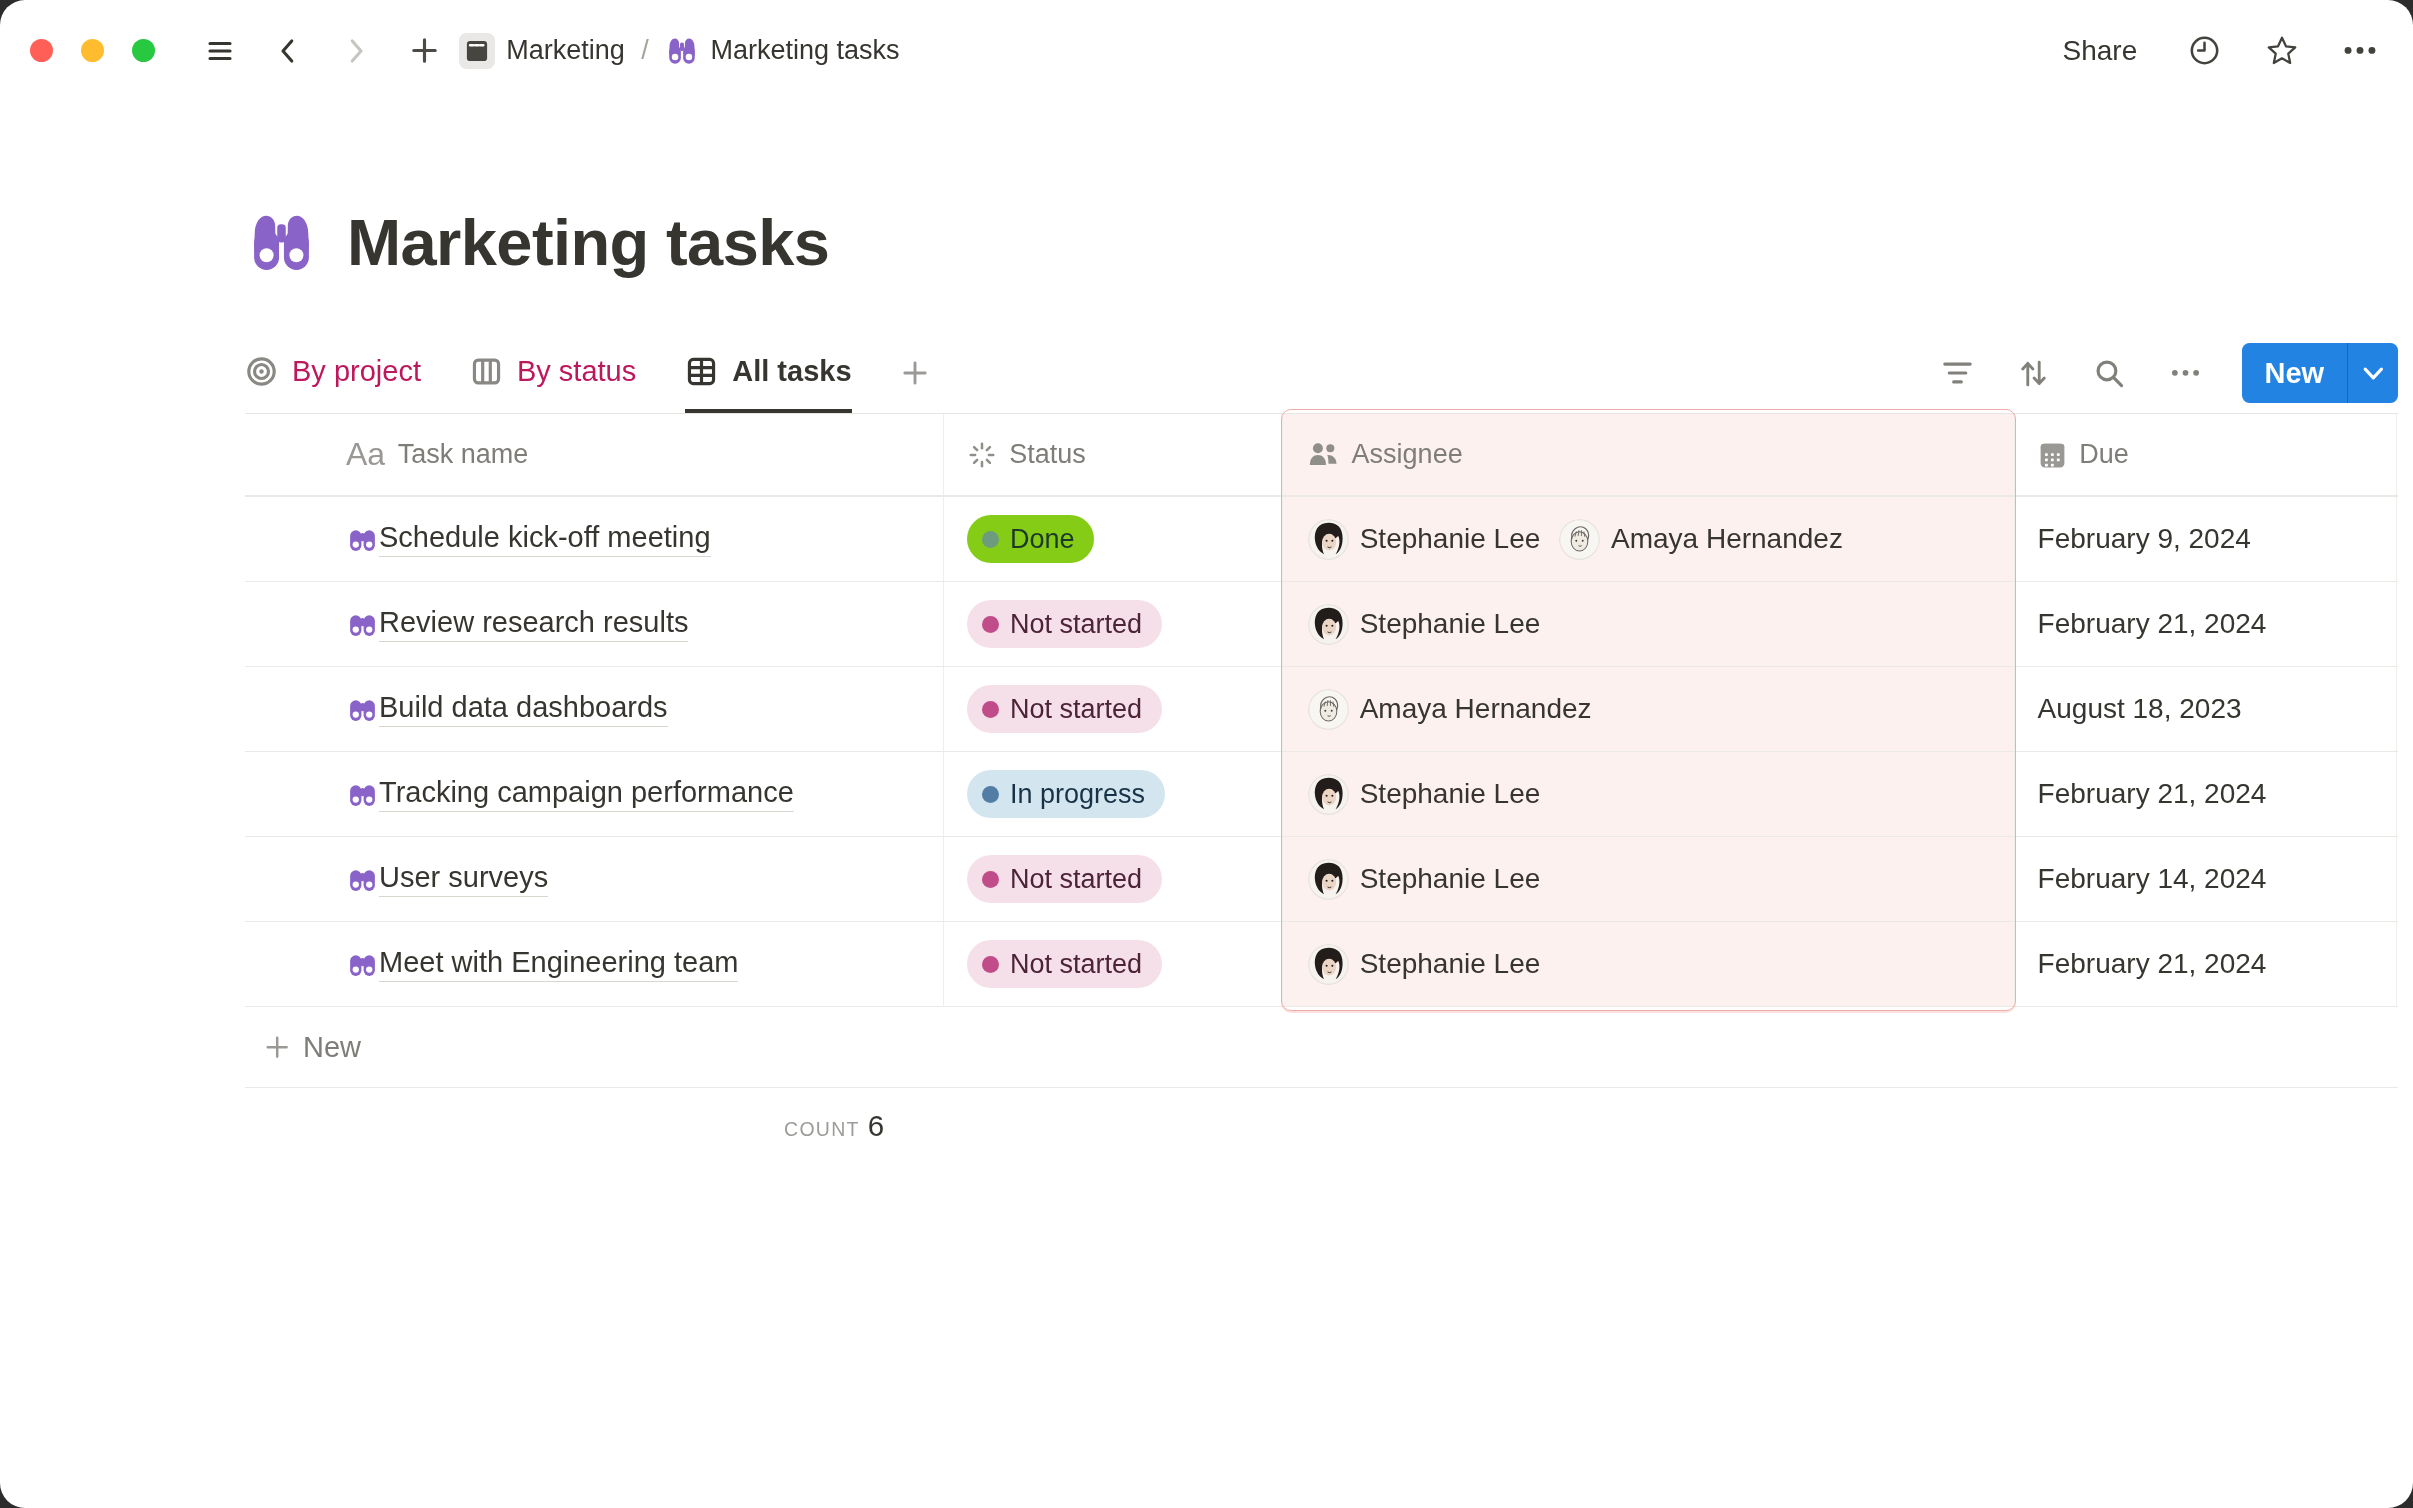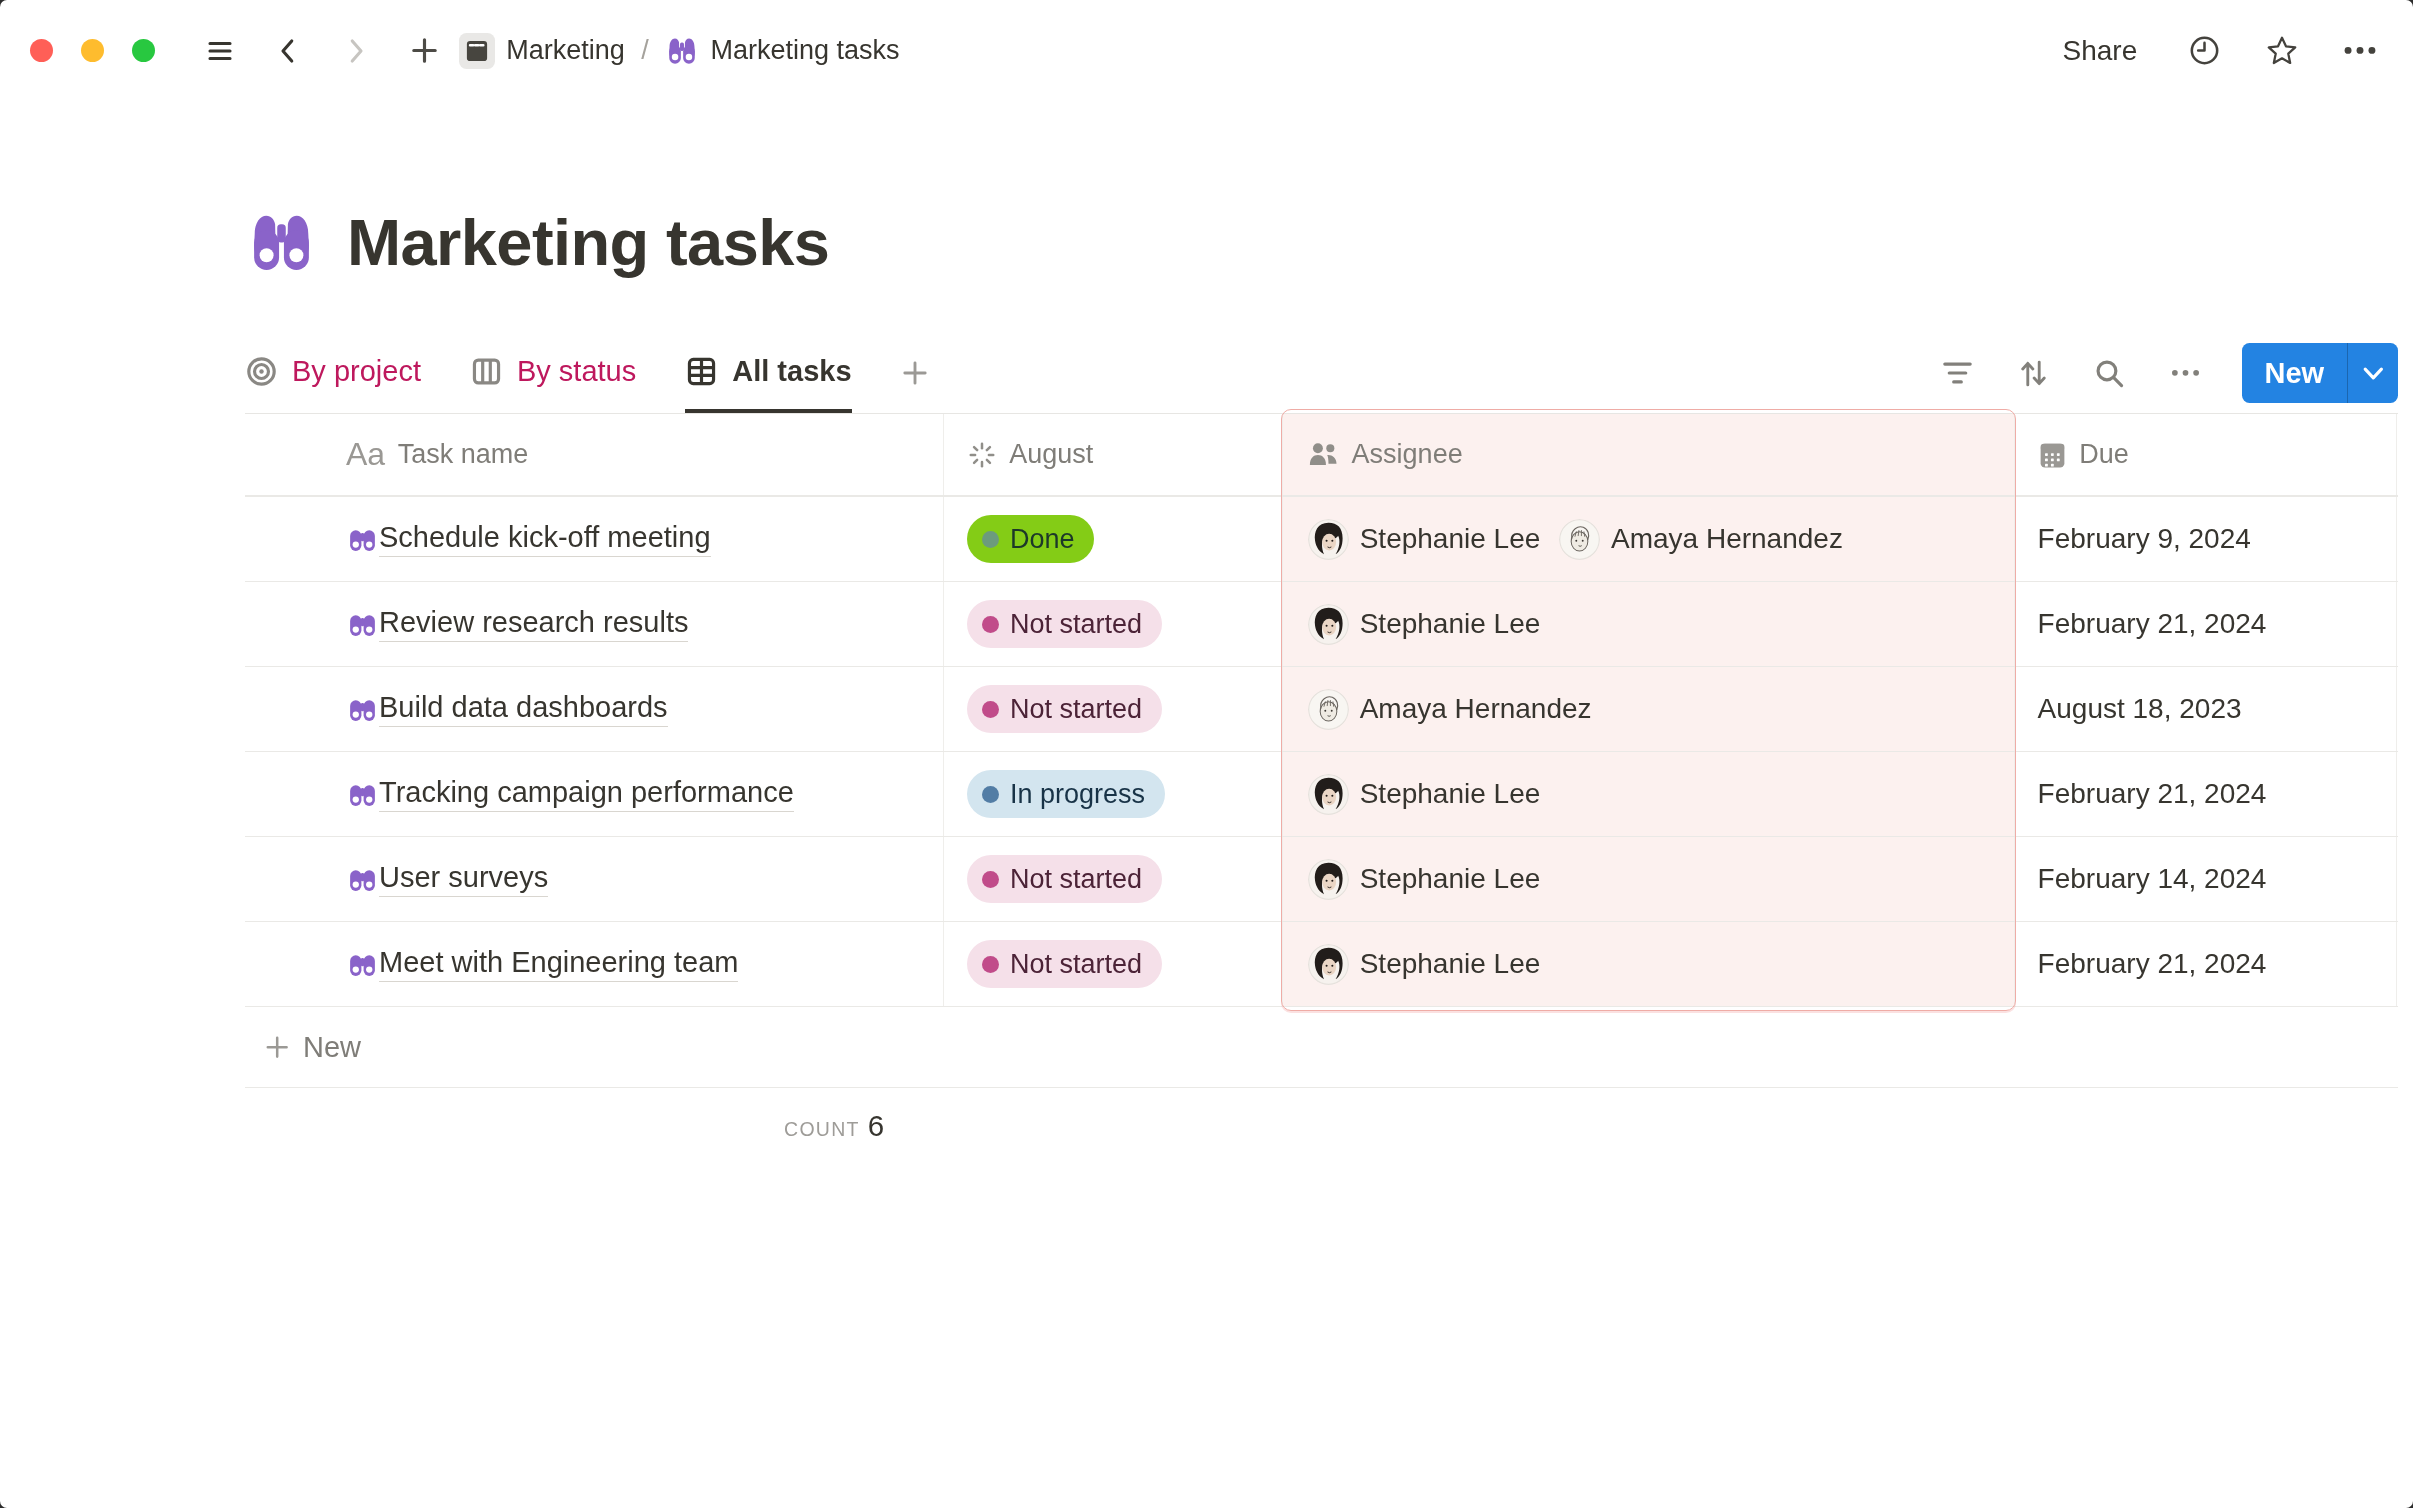--- a/index.html
+++ b/index.html
@@ -1,17 +1,17 @@
 <!DOCTYPE html>
 <html style="font-size:10px"><head>
 <meta charset="utf-8">
 <style>
   * { margin:0; padding:0; box-sizing:border-box; }
   html,body { width:2413px; height:1508px; background:#2C2C2C; font-family:"Liberation Sans","DejaVu Sans",sans-serif; }
-  .window { position:relative; width:2413px; height:1508px; background:#FFFFFF; border-radius:7px; overflow:hidden; color:#37352F; }
+  .window { position:relative; width:2413px; height:1508px; background:#FFFFFF; border-radius:25px; overflow:hidden; color:#37352F; }
 
   
   .topbar { display:flex; align-items:center; height:101px; padding:0 33px 0 30px; }
   .traffic { display:flex; align-items:center; gap:28px; margin-right:45px; }
   .light { width:23px; height:23px; border-radius:50%; }
   .nav-group { display:flex; align-items:center; gap:28px; }
   .icon-btn { display:flex; align-items:center; justify-content:center; width:40px; height:40px; border-radius:6.3px; background:transparent; border:none; cursor:pointer; }
   .crumbs { display:flex; align-items:center; gap:12.6px; margin-left:15px; font-size:27px; color:#37352F; }
   .crumb { display:flex; align-items:center; gap:11.3px; cursor:pointer; }
   .crumb-sep { color:#A5A29C; margin:0 3.8px; }
@@ -251,21 +251,21 @@
                 <path d="M24 6 V13"></path>
                 <path d="M24 35 V42"></path>
                 <path d="M6 24 H13"></path>
                 <path d="M35 24 H42"></path>
                 <path d="M11.3 11.3 L16.2 16.2"></path>
                 <path d="M31.8 31.8 L36.7 36.7"></path>
                 <path d="M36.7 11.3 L31.8 16.2"></path>
                 <path d="M16.2 31.8 L11.3 36.7"></path>
               </g>
             </svg>
-          <span>August</span>
+          <span>Status</span>
         </div>
         <div class="cell c3 hcell assignee-bg">
           <svg class="hicon" width="31" height="29" viewBox="0 0 50 46">
               <circle cx="16" cy="13" r="8" fill="#908E89"></circle>
               <path d="M3 40 C3 29 9 24 16 24 C23 24 29 29 29 40 Z" fill="#908E89"></path>
               <circle cx="36" cy="13" r="6.5" fill="#908E89"></circle>
               <path d="M31 24 C38 23 46 28 46 38 L33 38 C33 32 32.5 27 31 24 Z" fill="#908E89"></path>
             </svg>
           <span>Assignee</span>
         </div>

